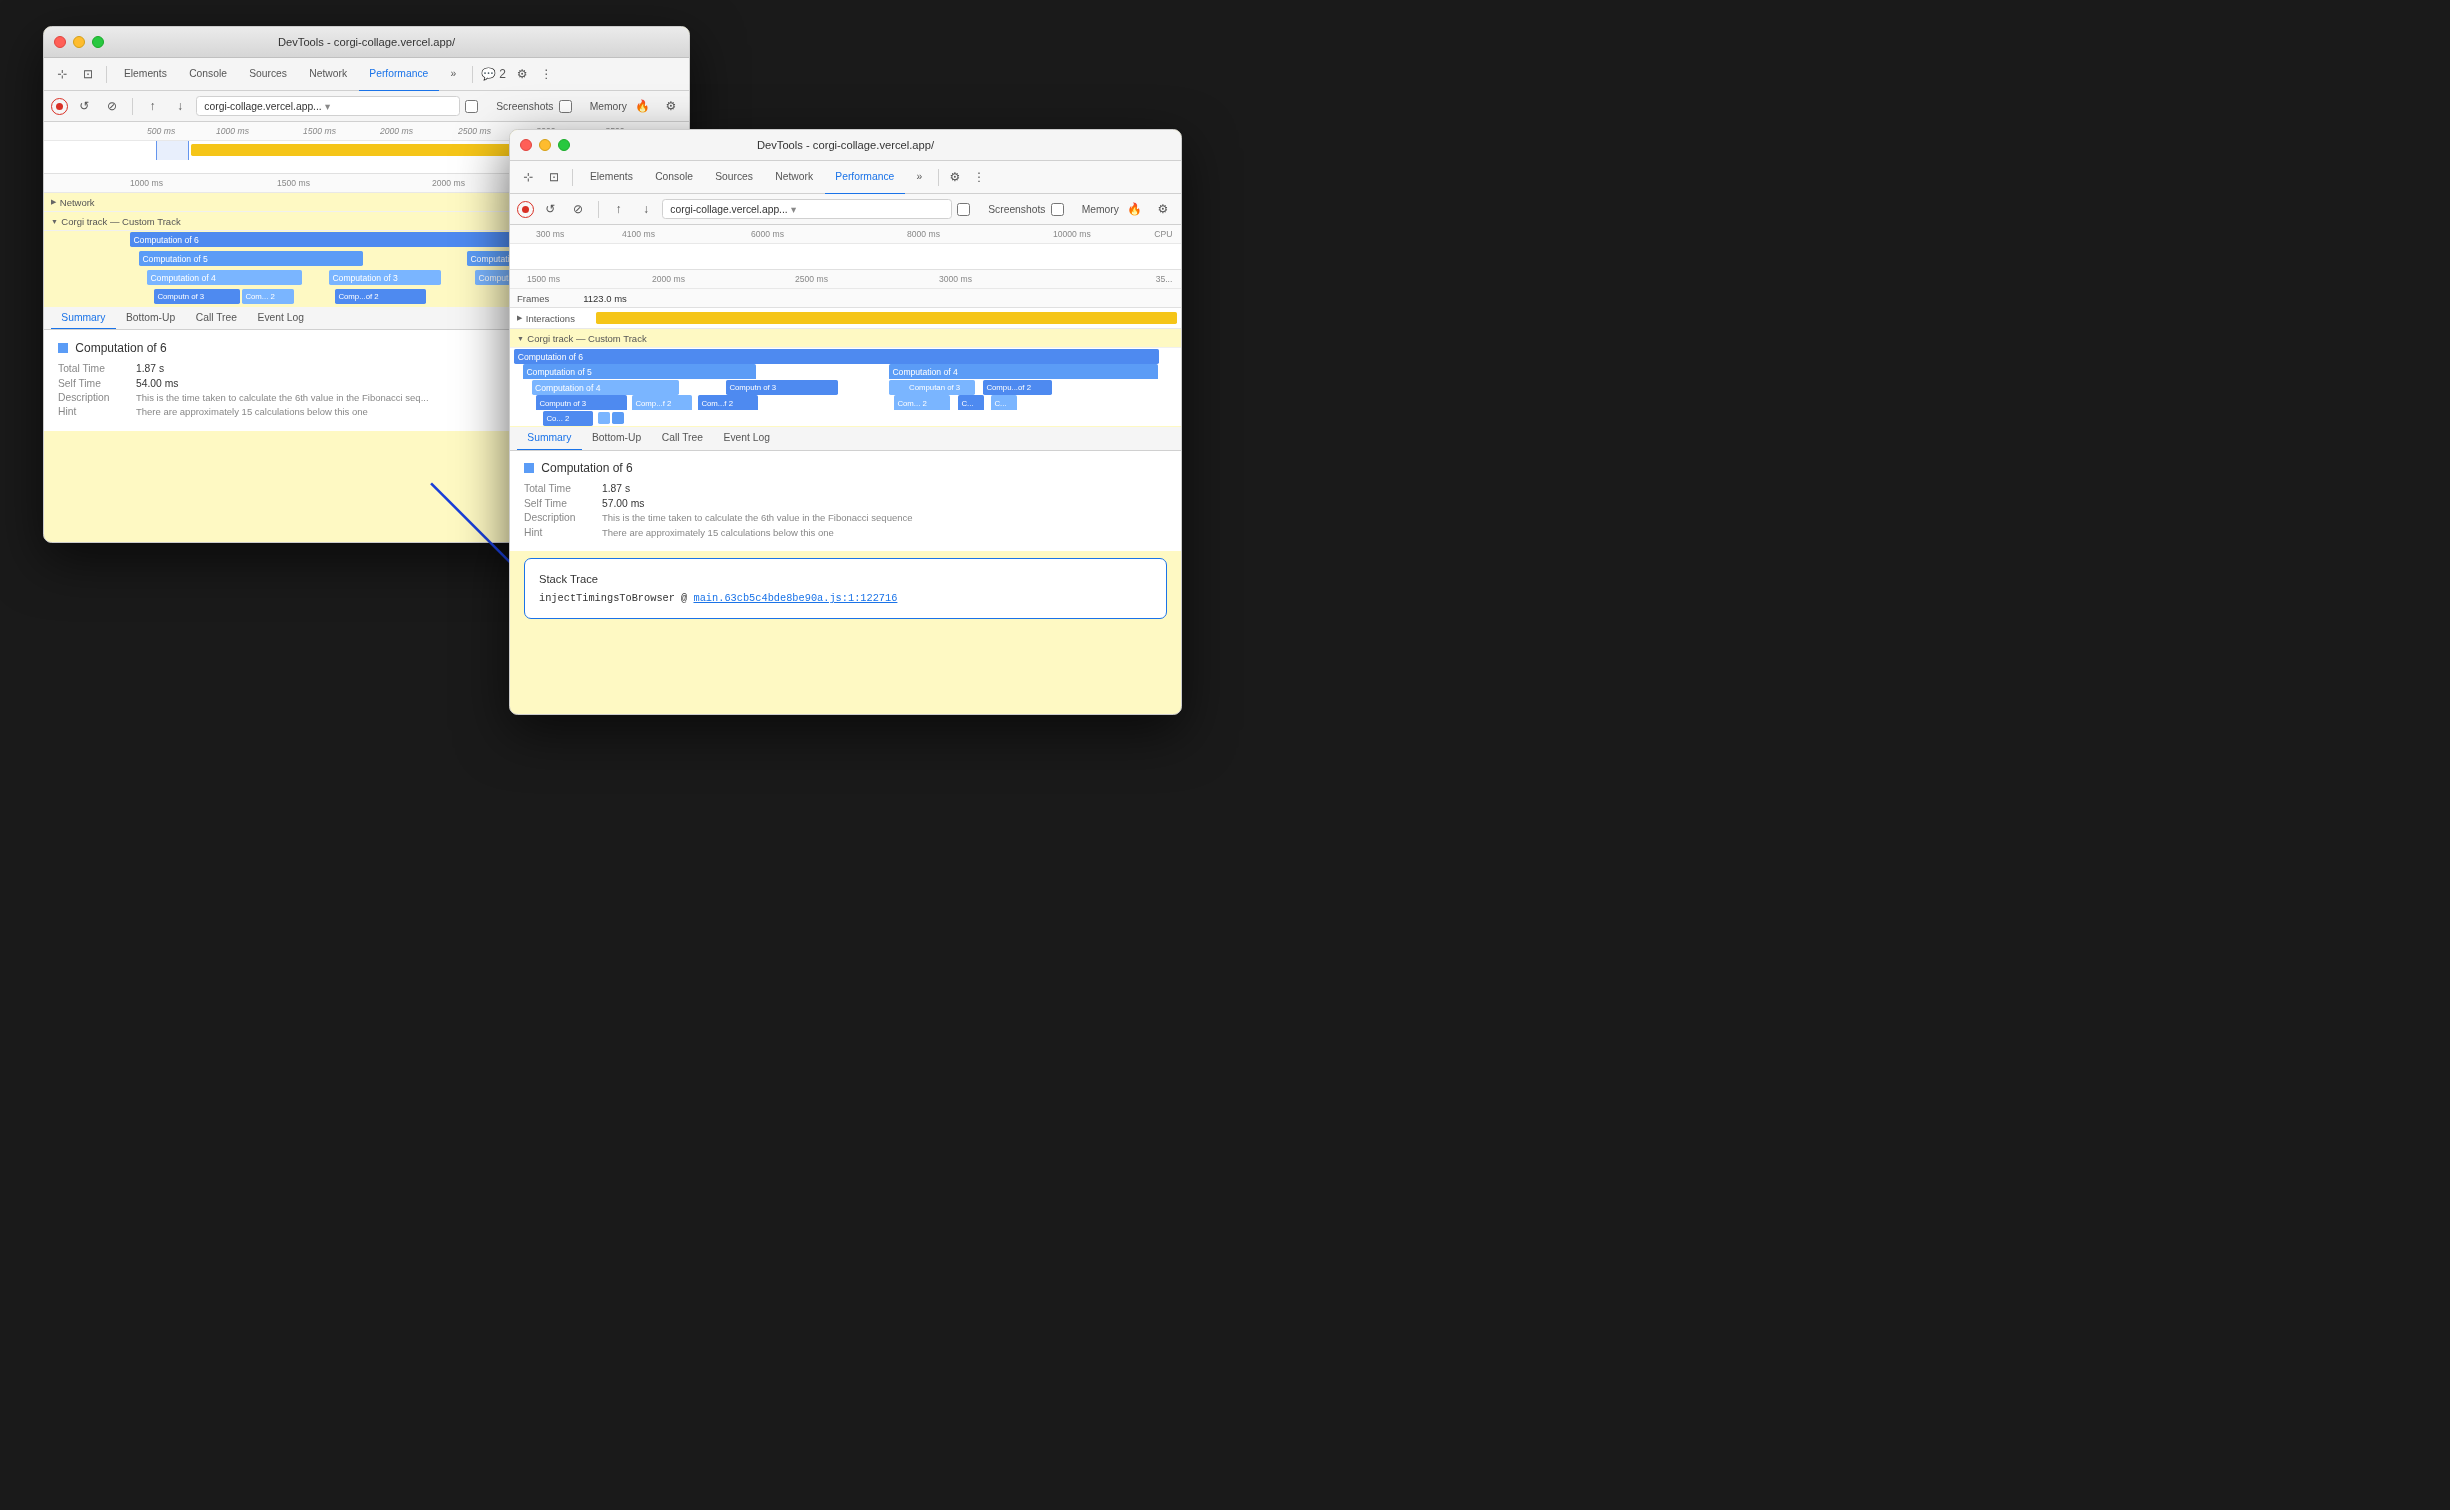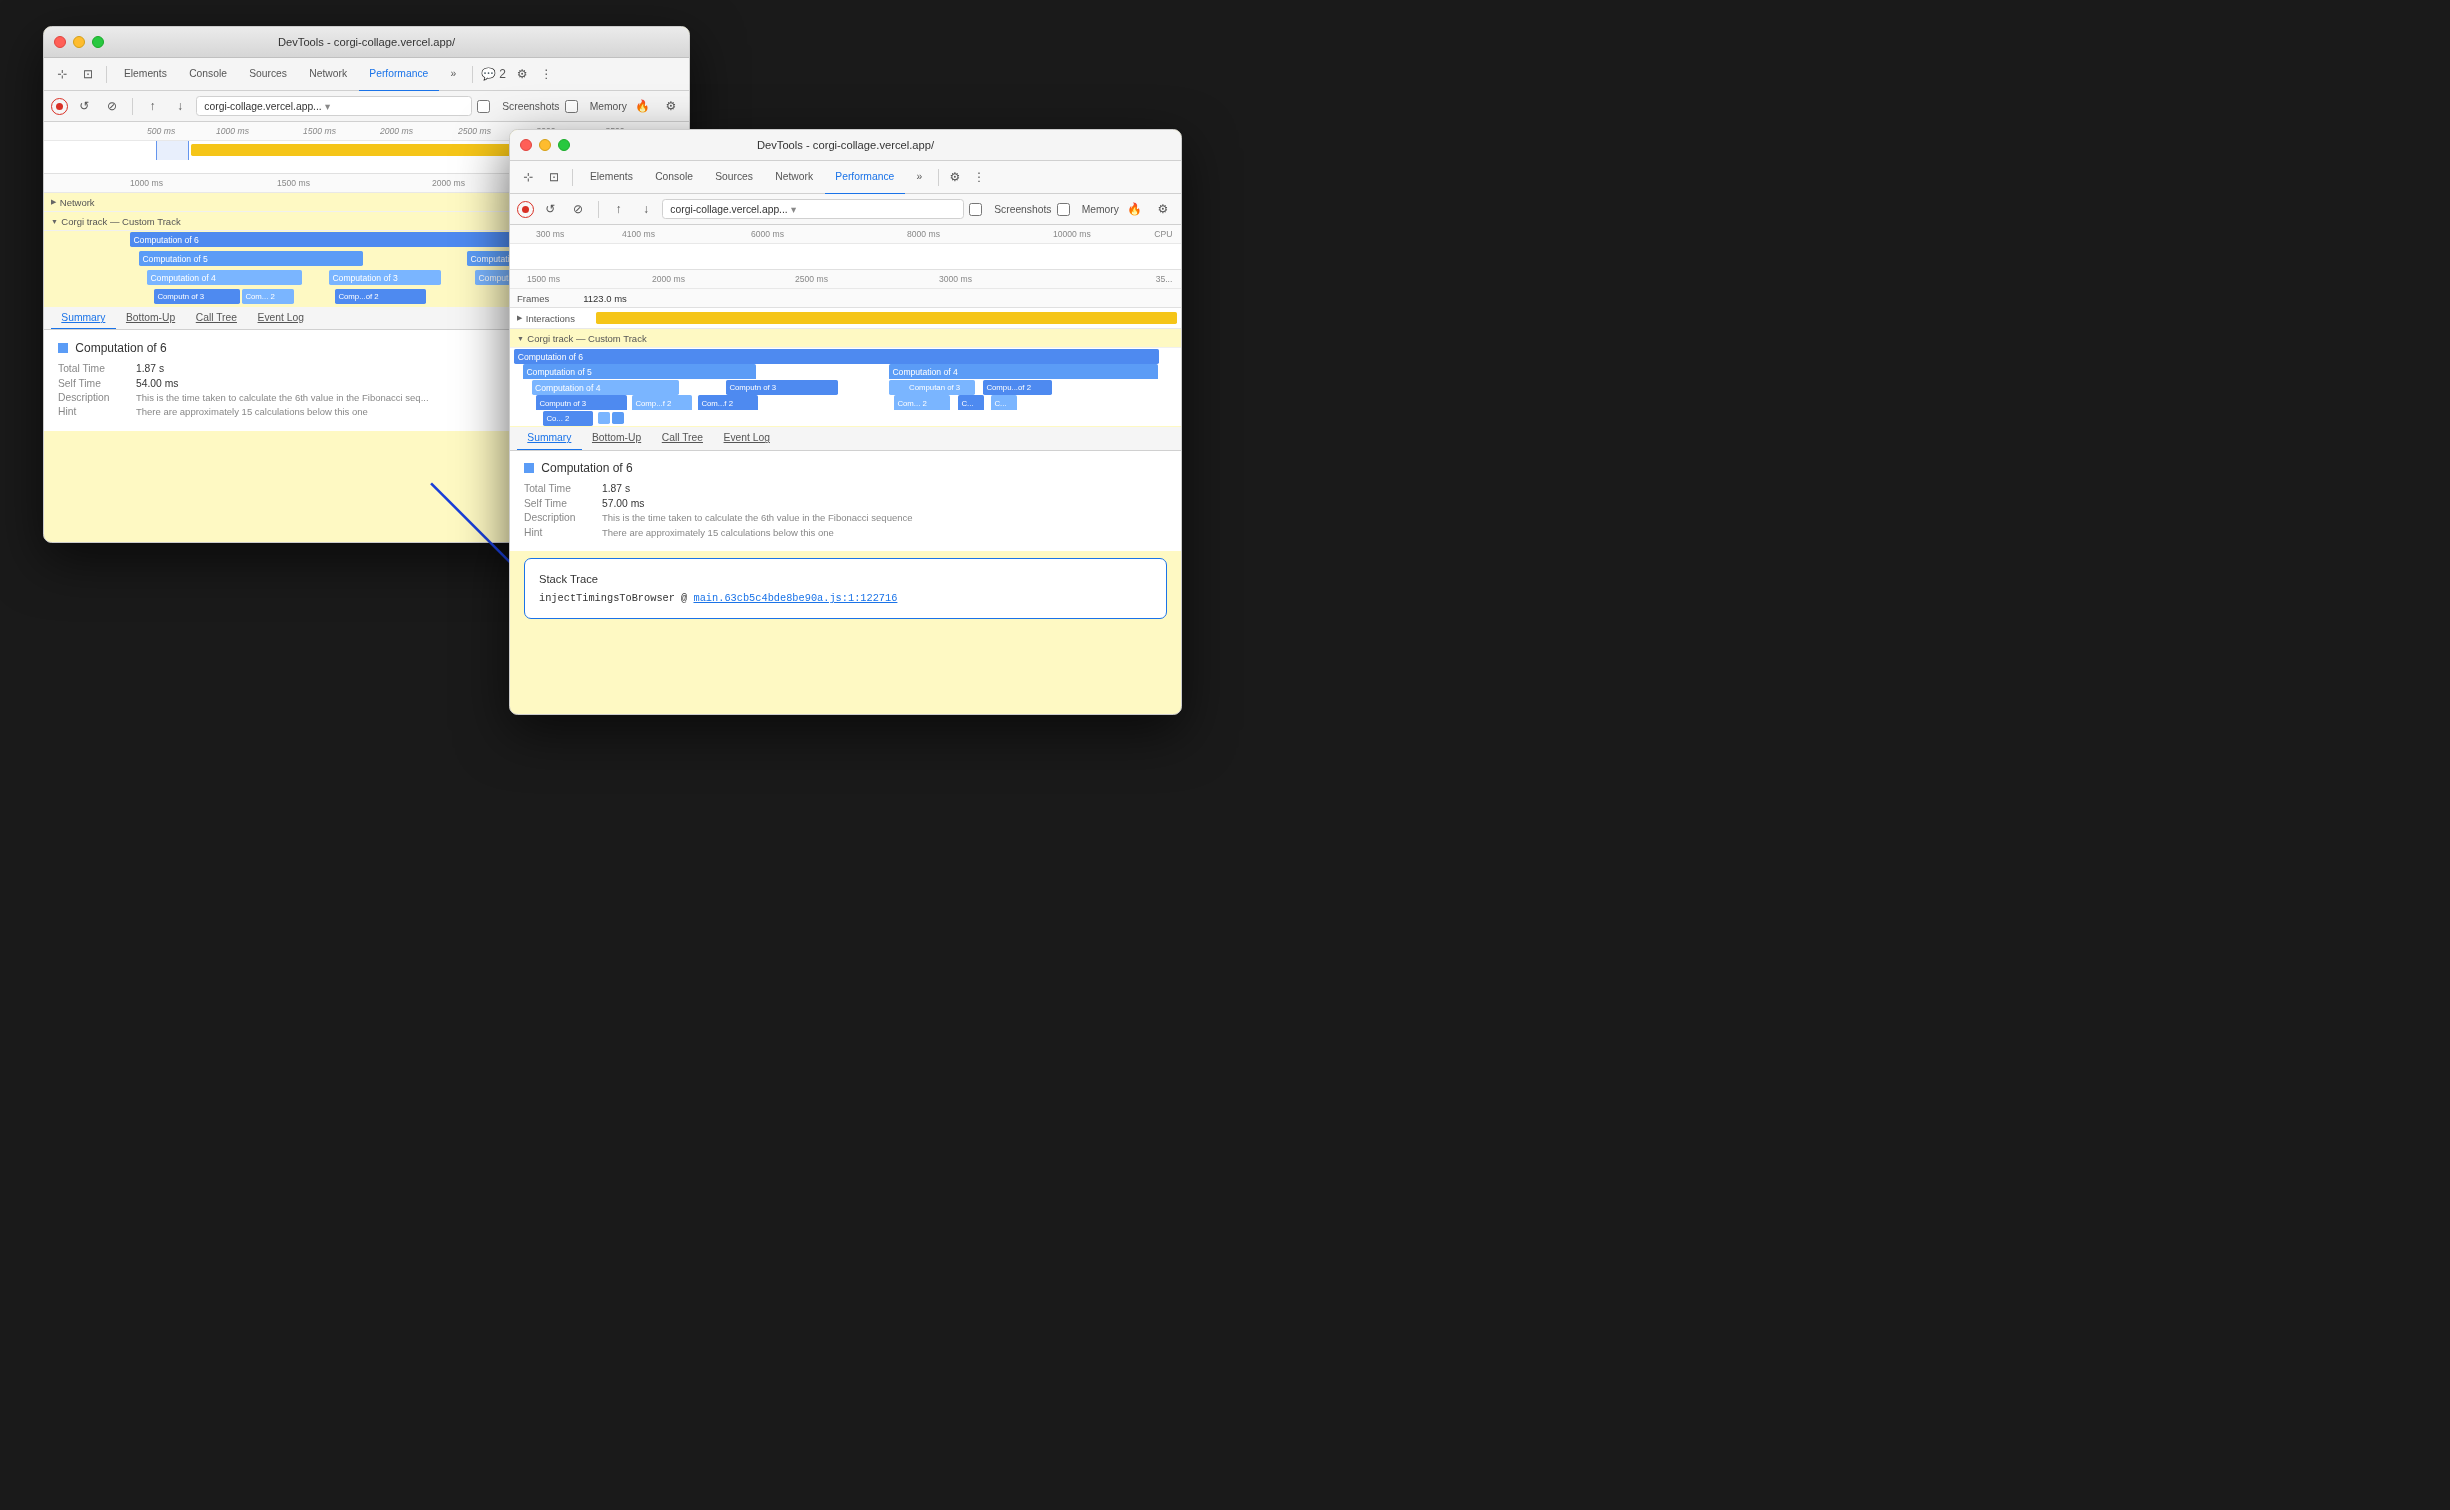--- a/index.html
+++ b/index.html
@@ -162,21 +162,21 @@
       font-size: 10.3px;
       color: #333;
       display: flex;
       align-items: center;
       gap: 3.4px;
     }
 
     .checkbox-group {
       display: flex;
       align-items: center;
-      gap: 12px;
+      gap: 18px;
       font-size: 10.3px;
       color: #555;
     }
 
     .triangle {
       font-size: 7px;
       color: #666;
     }
 
     .flame-row {
@@ -212,21 +212,20 @@
       background: #f5f5f5;
       padding: 0 7px;
     }
 
     .summary-tab {
       padding: 5.2px 10.3px;
       font-size: 10.3px;
       cursor: pointer;
       color: #555;
       border-bottom: 1.7px solid transparent;
-      text-decoration: underline;
     }
 
     .summary-tab.active {
       color: #1a73e8;
       border-bottom: 1.7px solid #1a73e8;
     }
 
     
     .summary-content {
       background: white;

